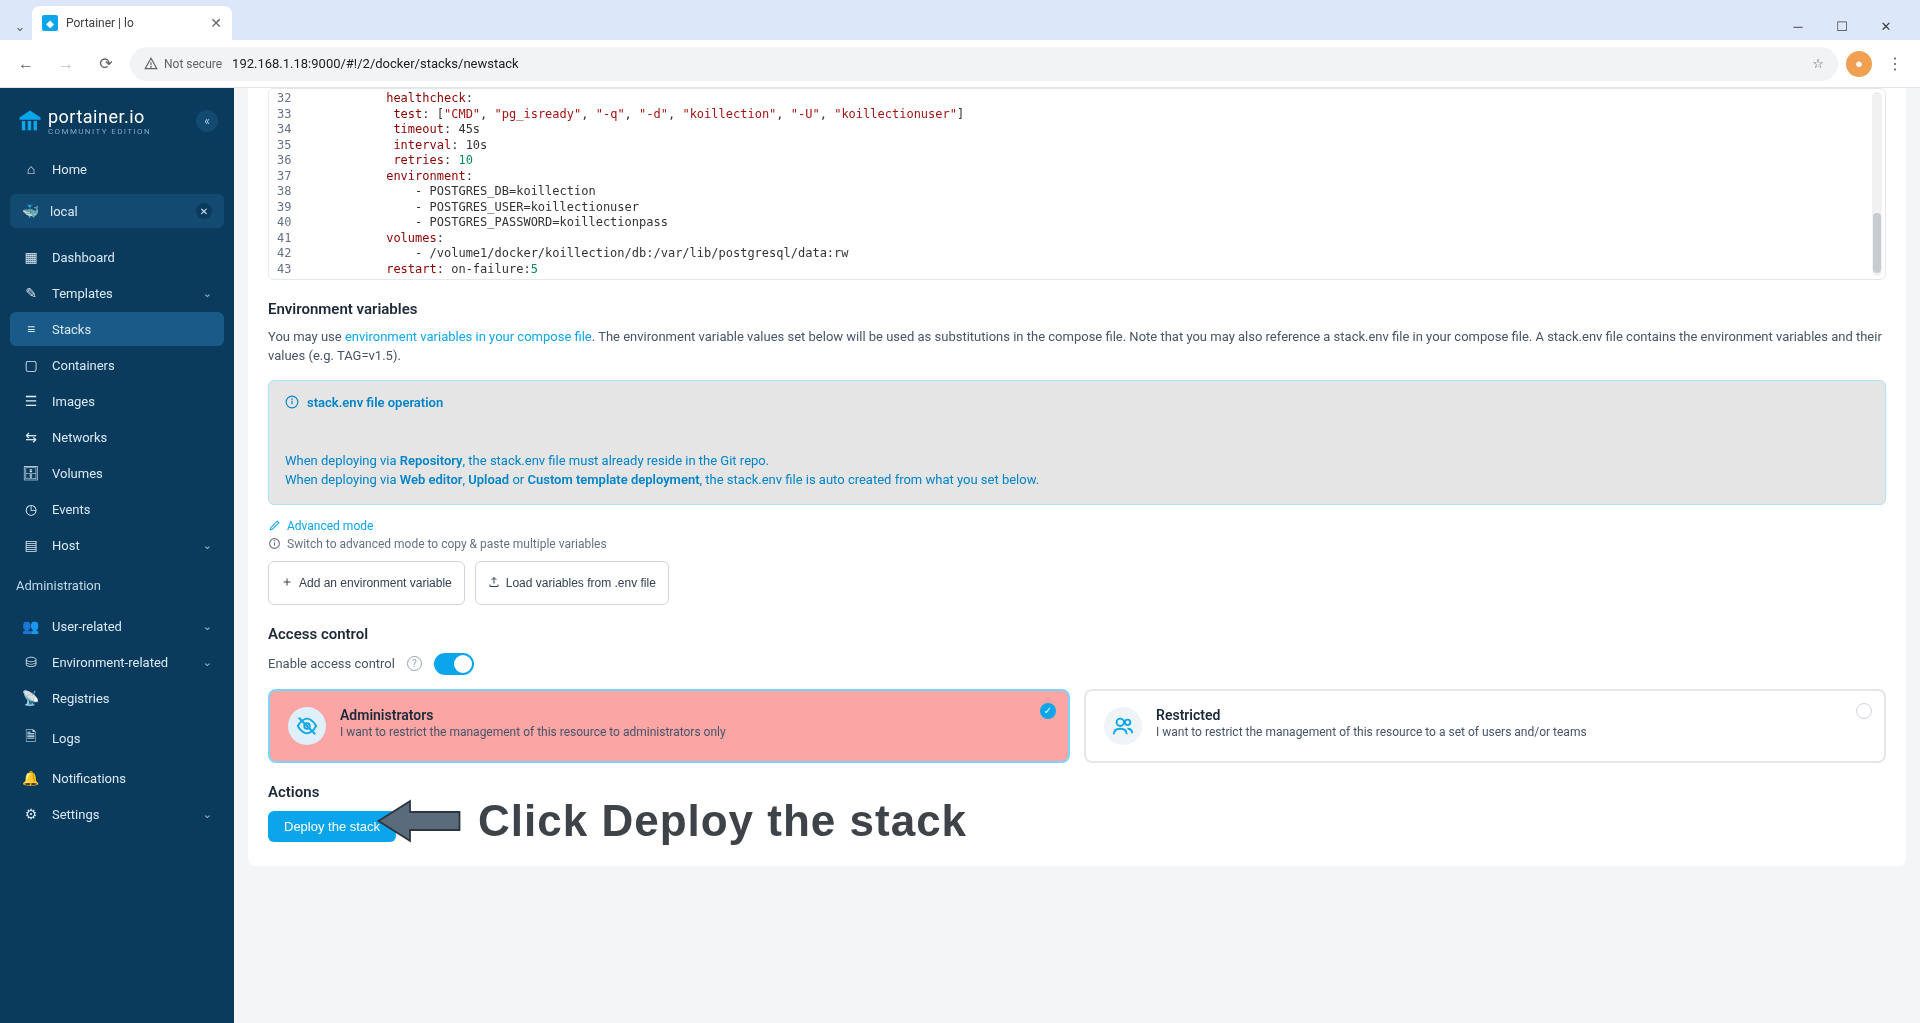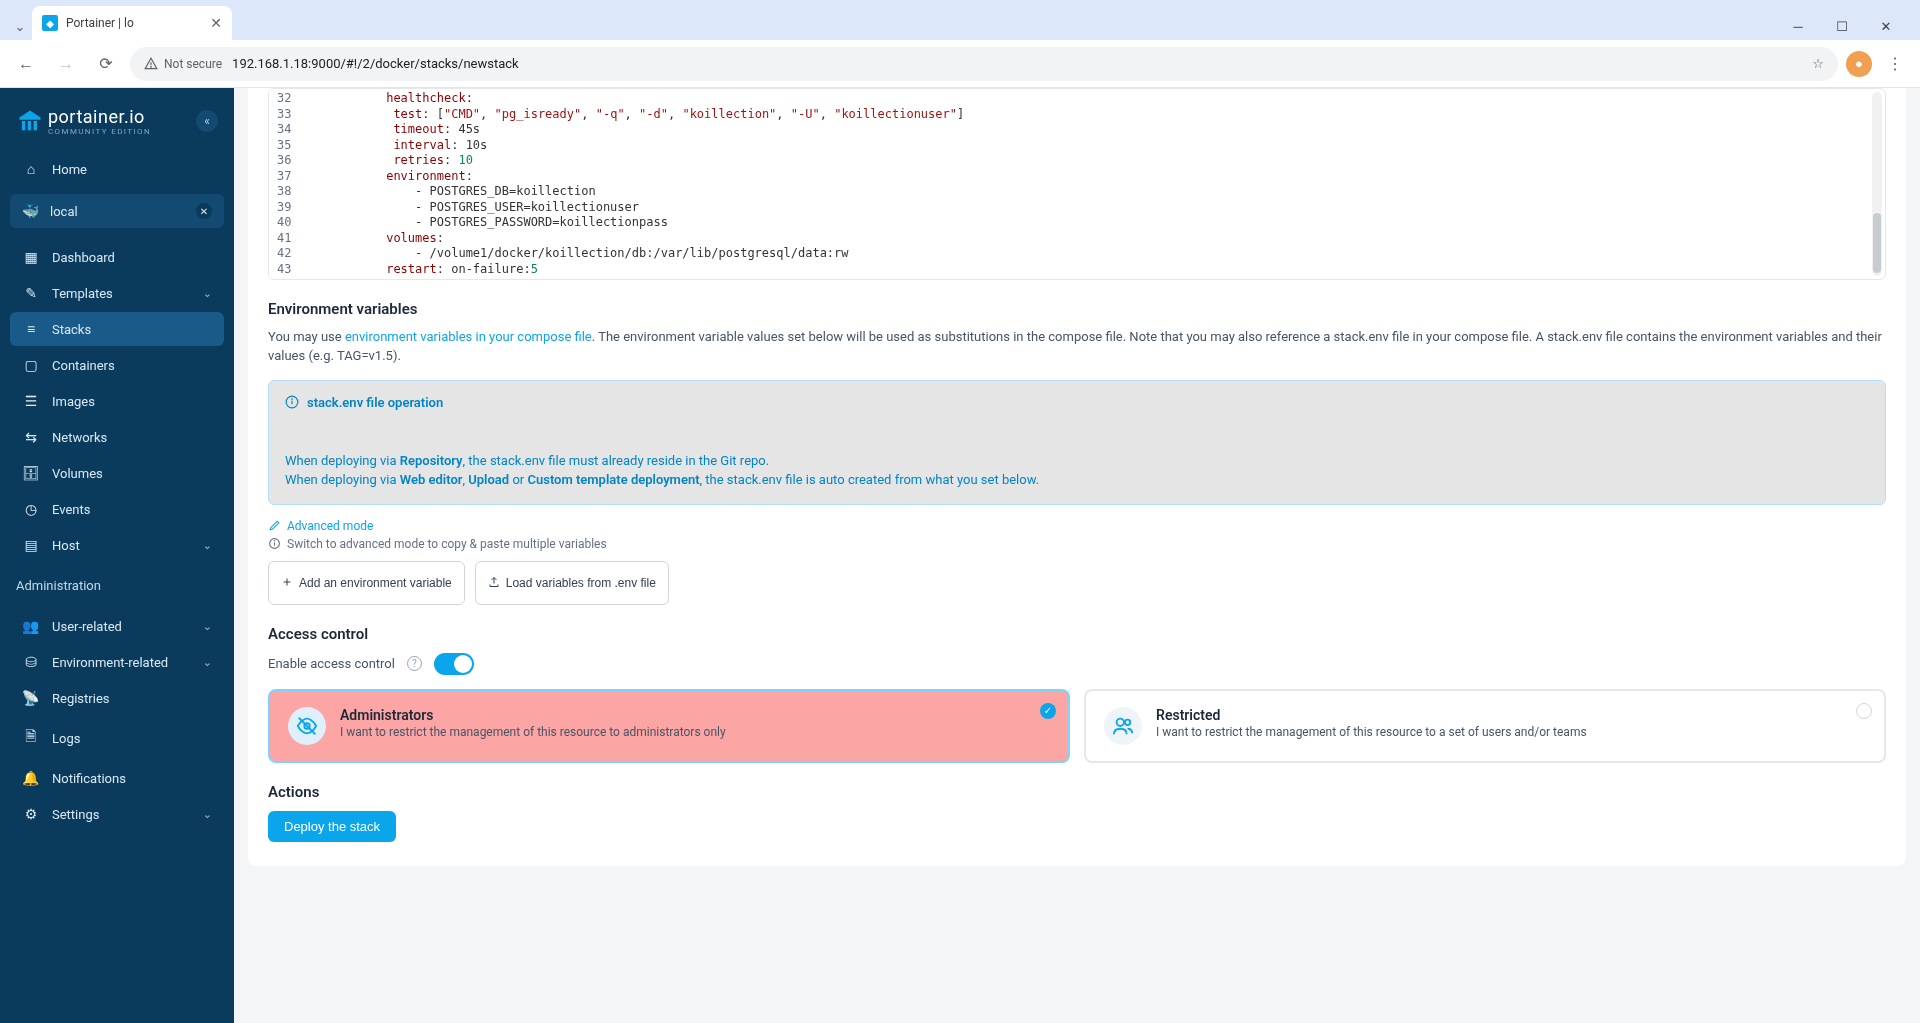--- a/index.html
+++ b/index.html
@@ -363,17 +363,23 @@
             <div class="card-title">Restricted</div>
             <div class="card-desc">I want to restrict the management of this resource to a set of users and/or teams</div>
           </div>
           <div class="radio unchecked"></div>
         </div>
       </div>
 
       <div class="section-h">Actions</div>
       <div class="actions-row">
         <button class="btn-primary">Deploy the stack</button>
+        <div class="anno-inline">
+          <svg class="arrow-svg" viewBox="0 0 100 60">
+            <path d="M5 30 L40 8 L40 20 L95 20 L95 40 L40 40 L40 52 Z" fill="#5a6b7b" stroke="#2d3640" stroke-width="2"></path>
+          </svg>
+          <span class="anno-text">Click Deploy the stack</span>
+        </div>
       </div>
     </div>
    </div>
   </main>
 </div>
 
 </body></html>

